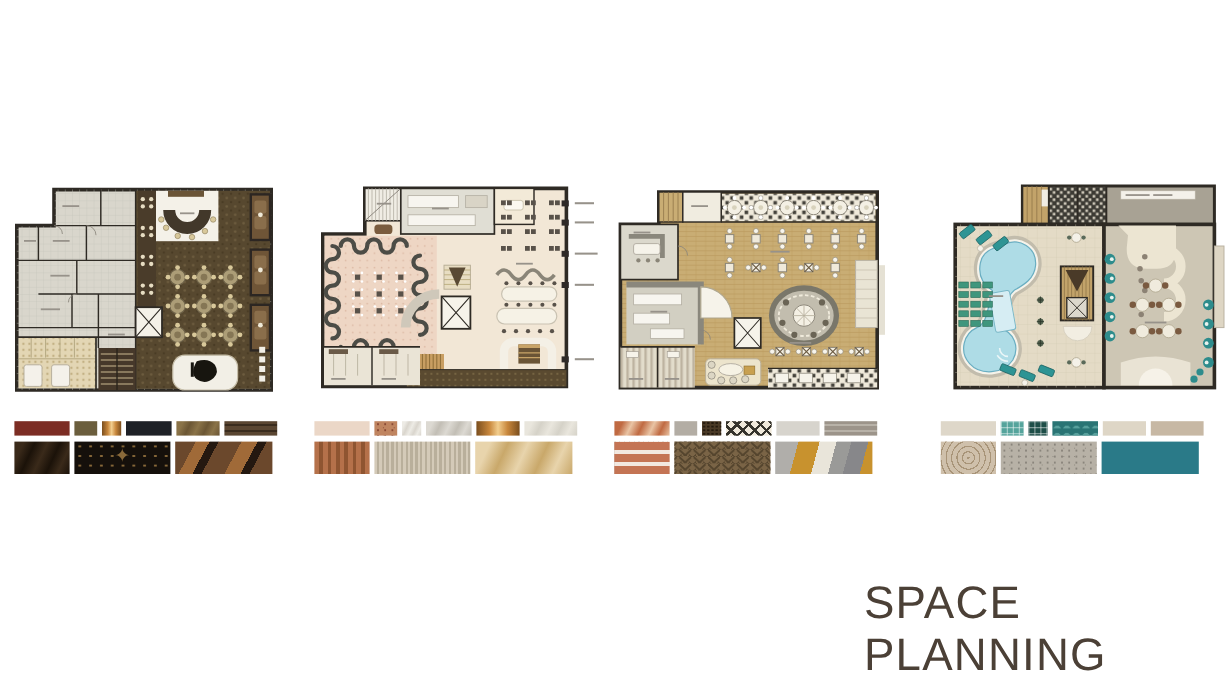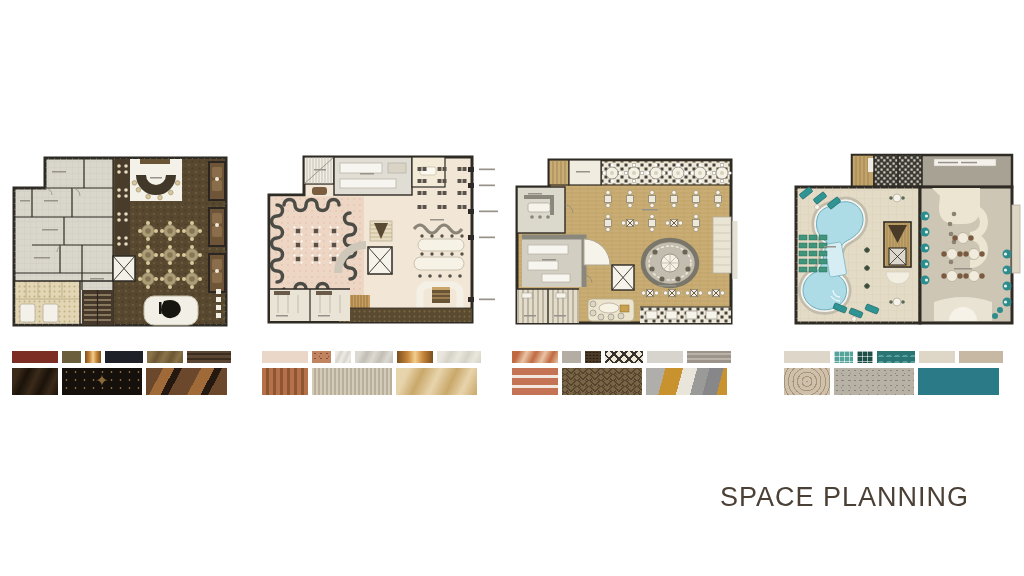--- a/index.html
+++ b/index.html
@@ -23,21 +23,21 @@
   .sw-ornament::after{content:"\2726";position:absolute;left:50%;top:50%;transform:translate(-50%,-54%);color:var(--c2);font-size:16px;line-height:1;}
   .sw-diamond{background-color:var(--c1);background-image:repeating-linear-gradient(45deg,transparent 0 5px,var(--c2) 5px 7px),repeating-linear-gradient(-45deg,transparent 0 5px,var(--c2) 5px 7px);}
   .sw-herringbone{background-color:var(--c1);background-image:repeating-linear-gradient(45deg,var(--c2) 0 1.5px,transparent 1.5px 6px),repeating-linear-gradient(-45deg,var(--c2) 0 1.5px,transparent 1.5px 6px);background-size:12px 6px,12px 6px;background-position:0 0,6px 0;}
   .sw-speckle{background-color:var(--c1);background-image:radial-gradient(var(--c2) .7px,transparent .9px),radial-gradient(var(--c2) .5px,transparent .7px);background-size:6px 5px,9px 7px;background-position:0 0,3px 2px;}
   .sw-scale{background-color:var(--c1);background-image:radial-gradient(circle at 50% 115%,var(--c2) 3px,transparent 3.4px);background-size:8px 6px;}
   .sw-medallion{background-color:var(--c1);background-image:repeating-radial-gradient(circle at 50% 50%,var(--c2) 0 1px,transparent 1px 4.5px);}
   .sw-artdeco{background:linear-gradient(118deg,var(--c1) 0 18%,var(--c2) 18% 30%,#241810 30% 38%,var(--c1) 38% 58%,var(--c2) 58% 72%,#241810 72% 80%,var(--c1) 80%);}
   .sw-abstract{background:linear-gradient(105deg,#b0aeaa 0 22%,var(--c1) 22% 42%,#e9e5da 42% 58%,var(--c2) 58% 72%,#87878a 72% 88%,var(--c1) 88%);}
   .sw-tilerows{background-color:var(--c2);background-image:repeating-linear-gradient(0deg,var(--c1) 0 7px,var(--c2) 7px 10px),repeating-linear-gradient(90deg,rgba(60,20,0,.35) 0 1px,transparent 1px 4px);}
   .sw-mosaic{background-color:var(--c1);background-image:linear-gradient(rgba(255,255,255,.55) 1px,transparent 1px),linear-gradient(90deg,rgba(255,255,255,.55) 1px,transparent 1px);background-size:5px 5px;}
-  .title{position:absolute;left:720px;top:482px;margin:0;font-size:27px;font-weight:500;letter-spacing:1px;color:#4b4036;}
+  .title{position:absolute;left:720px;top:482px;margin:0;font-size:38px;font-weight:500;letter-spacing:1px;color:#4b4036;}
   .mt rect{fill:#97928a;}
 </style>
 </head>
 <body>
 
 <div class="slide">
 
   <section class="board" style="left: 12px; top: 149px; width: 229px; --wall: #2e2a24; --floor: #57482f; --back: #d9d6cc; --accent: #f4f1e8; --tile: #e3d6b4;">
     <svg width="229" height="184" viewBox="0 0 229 184">
       <defs>

